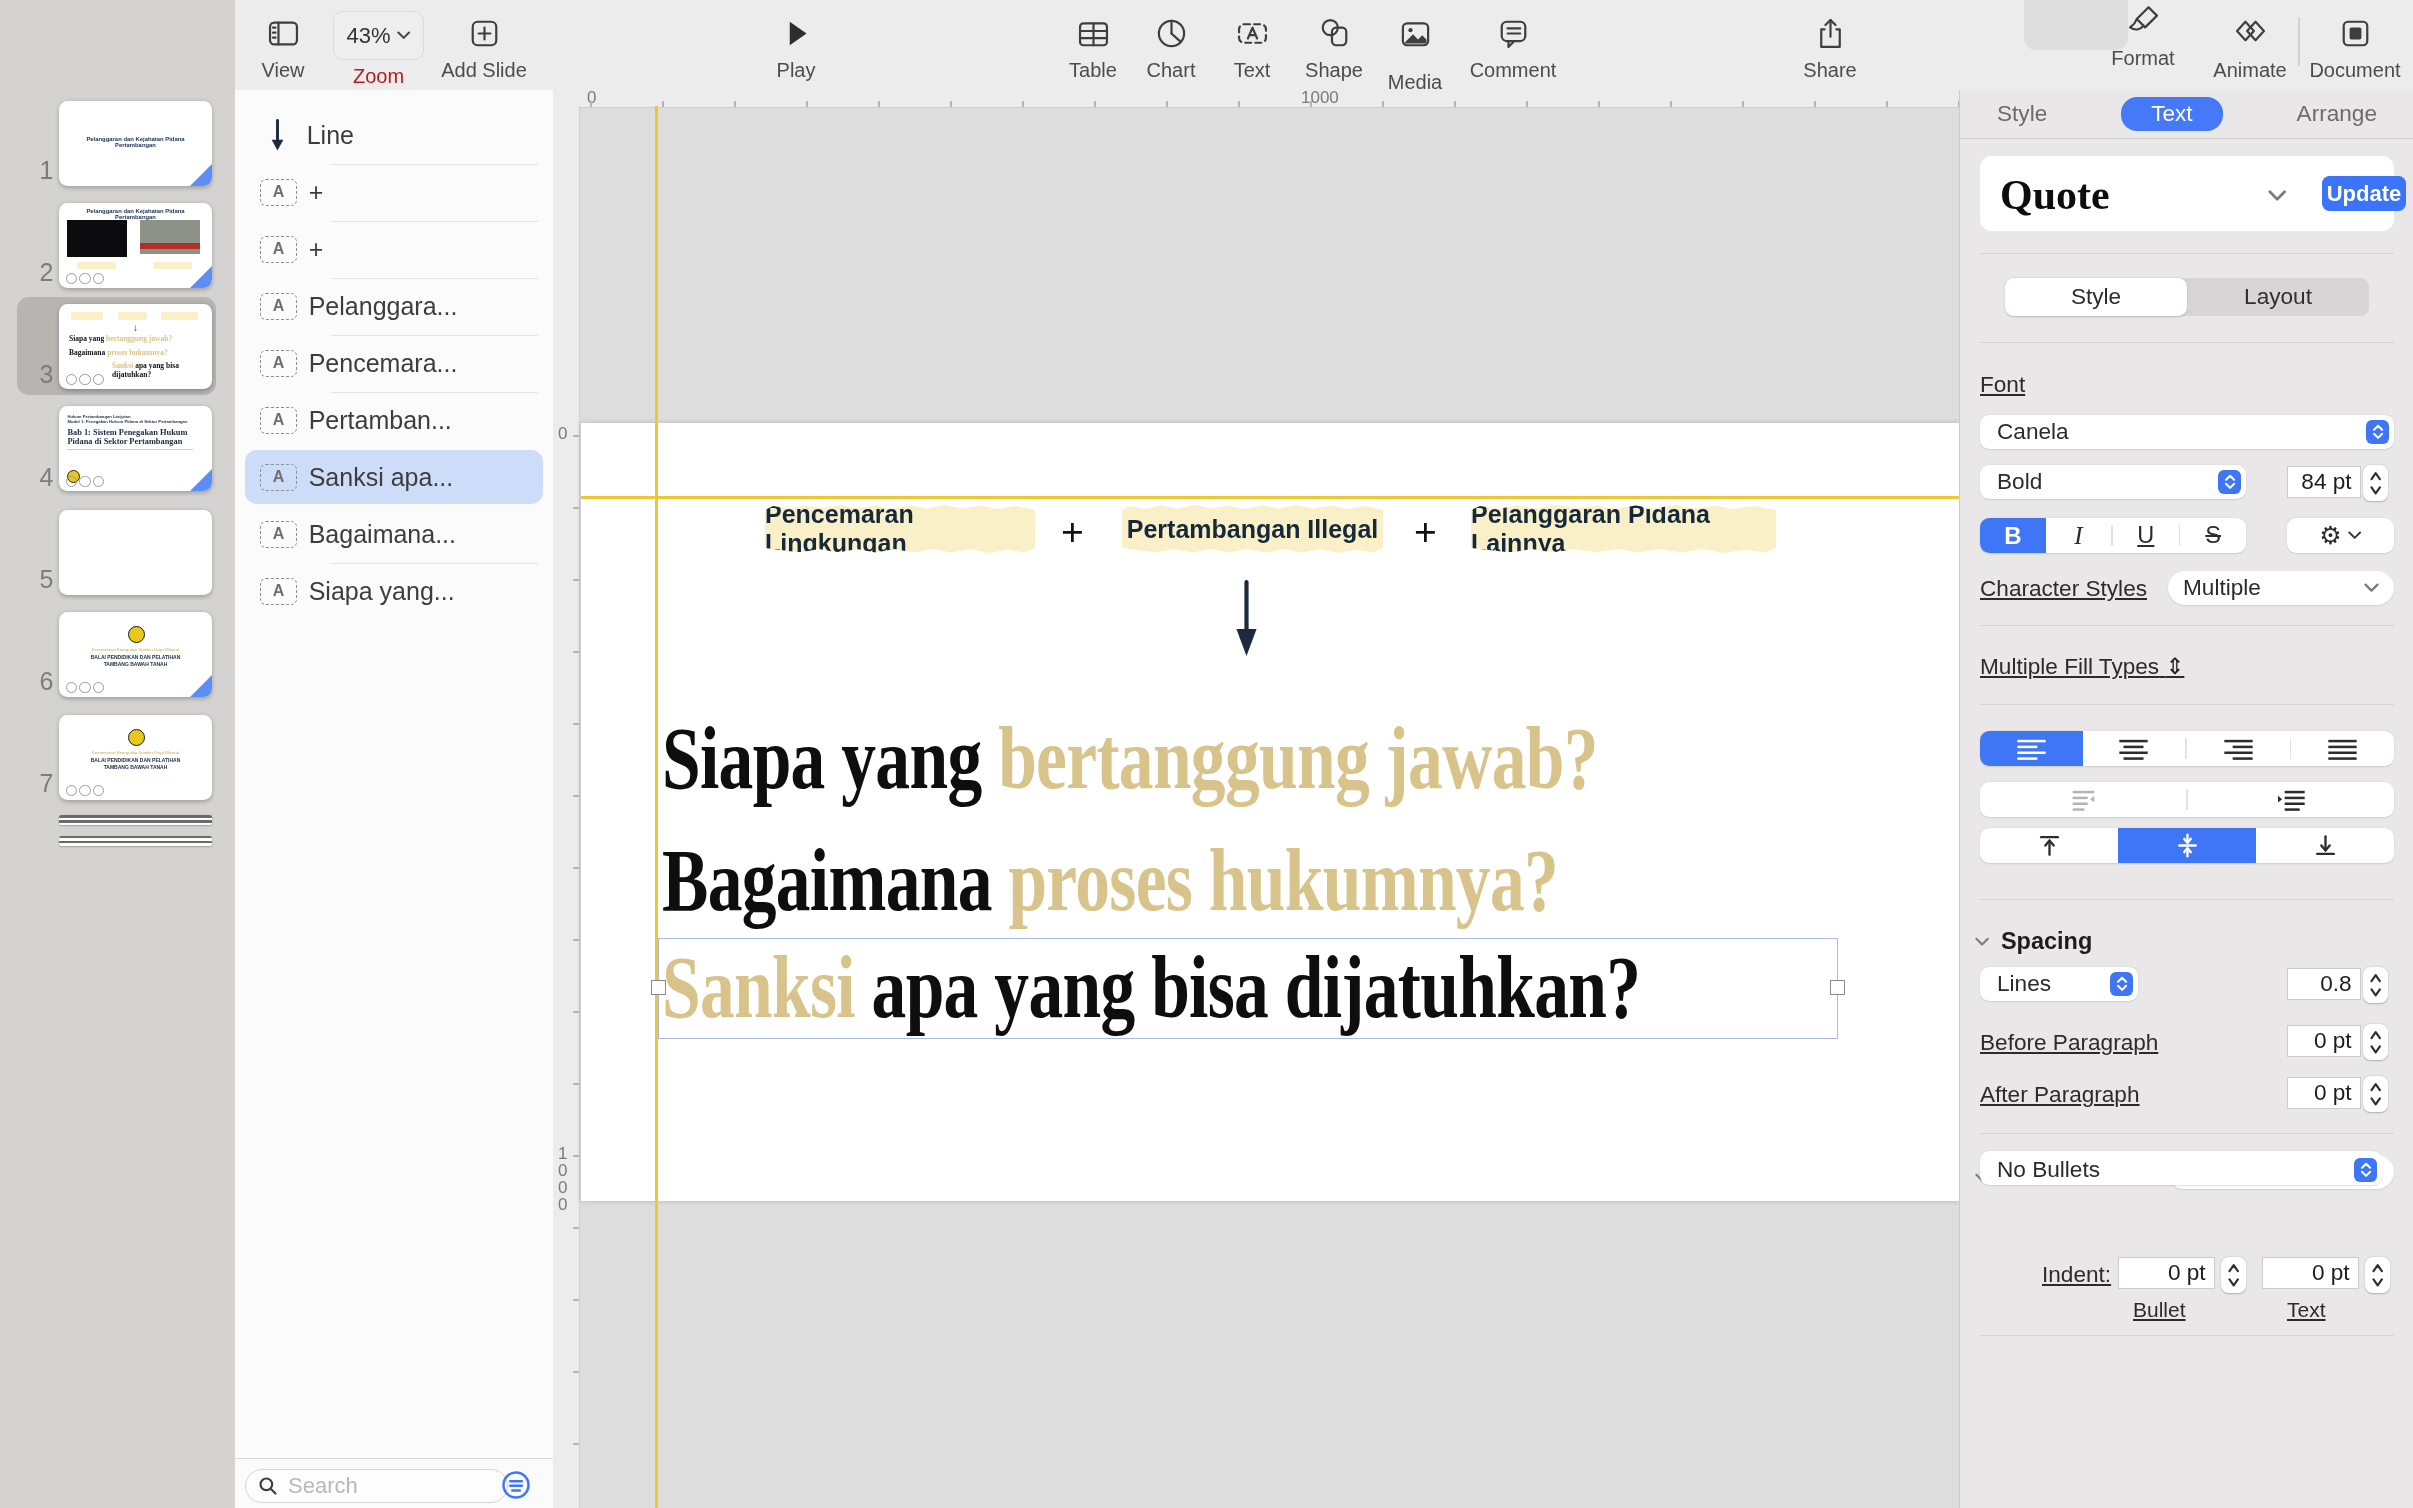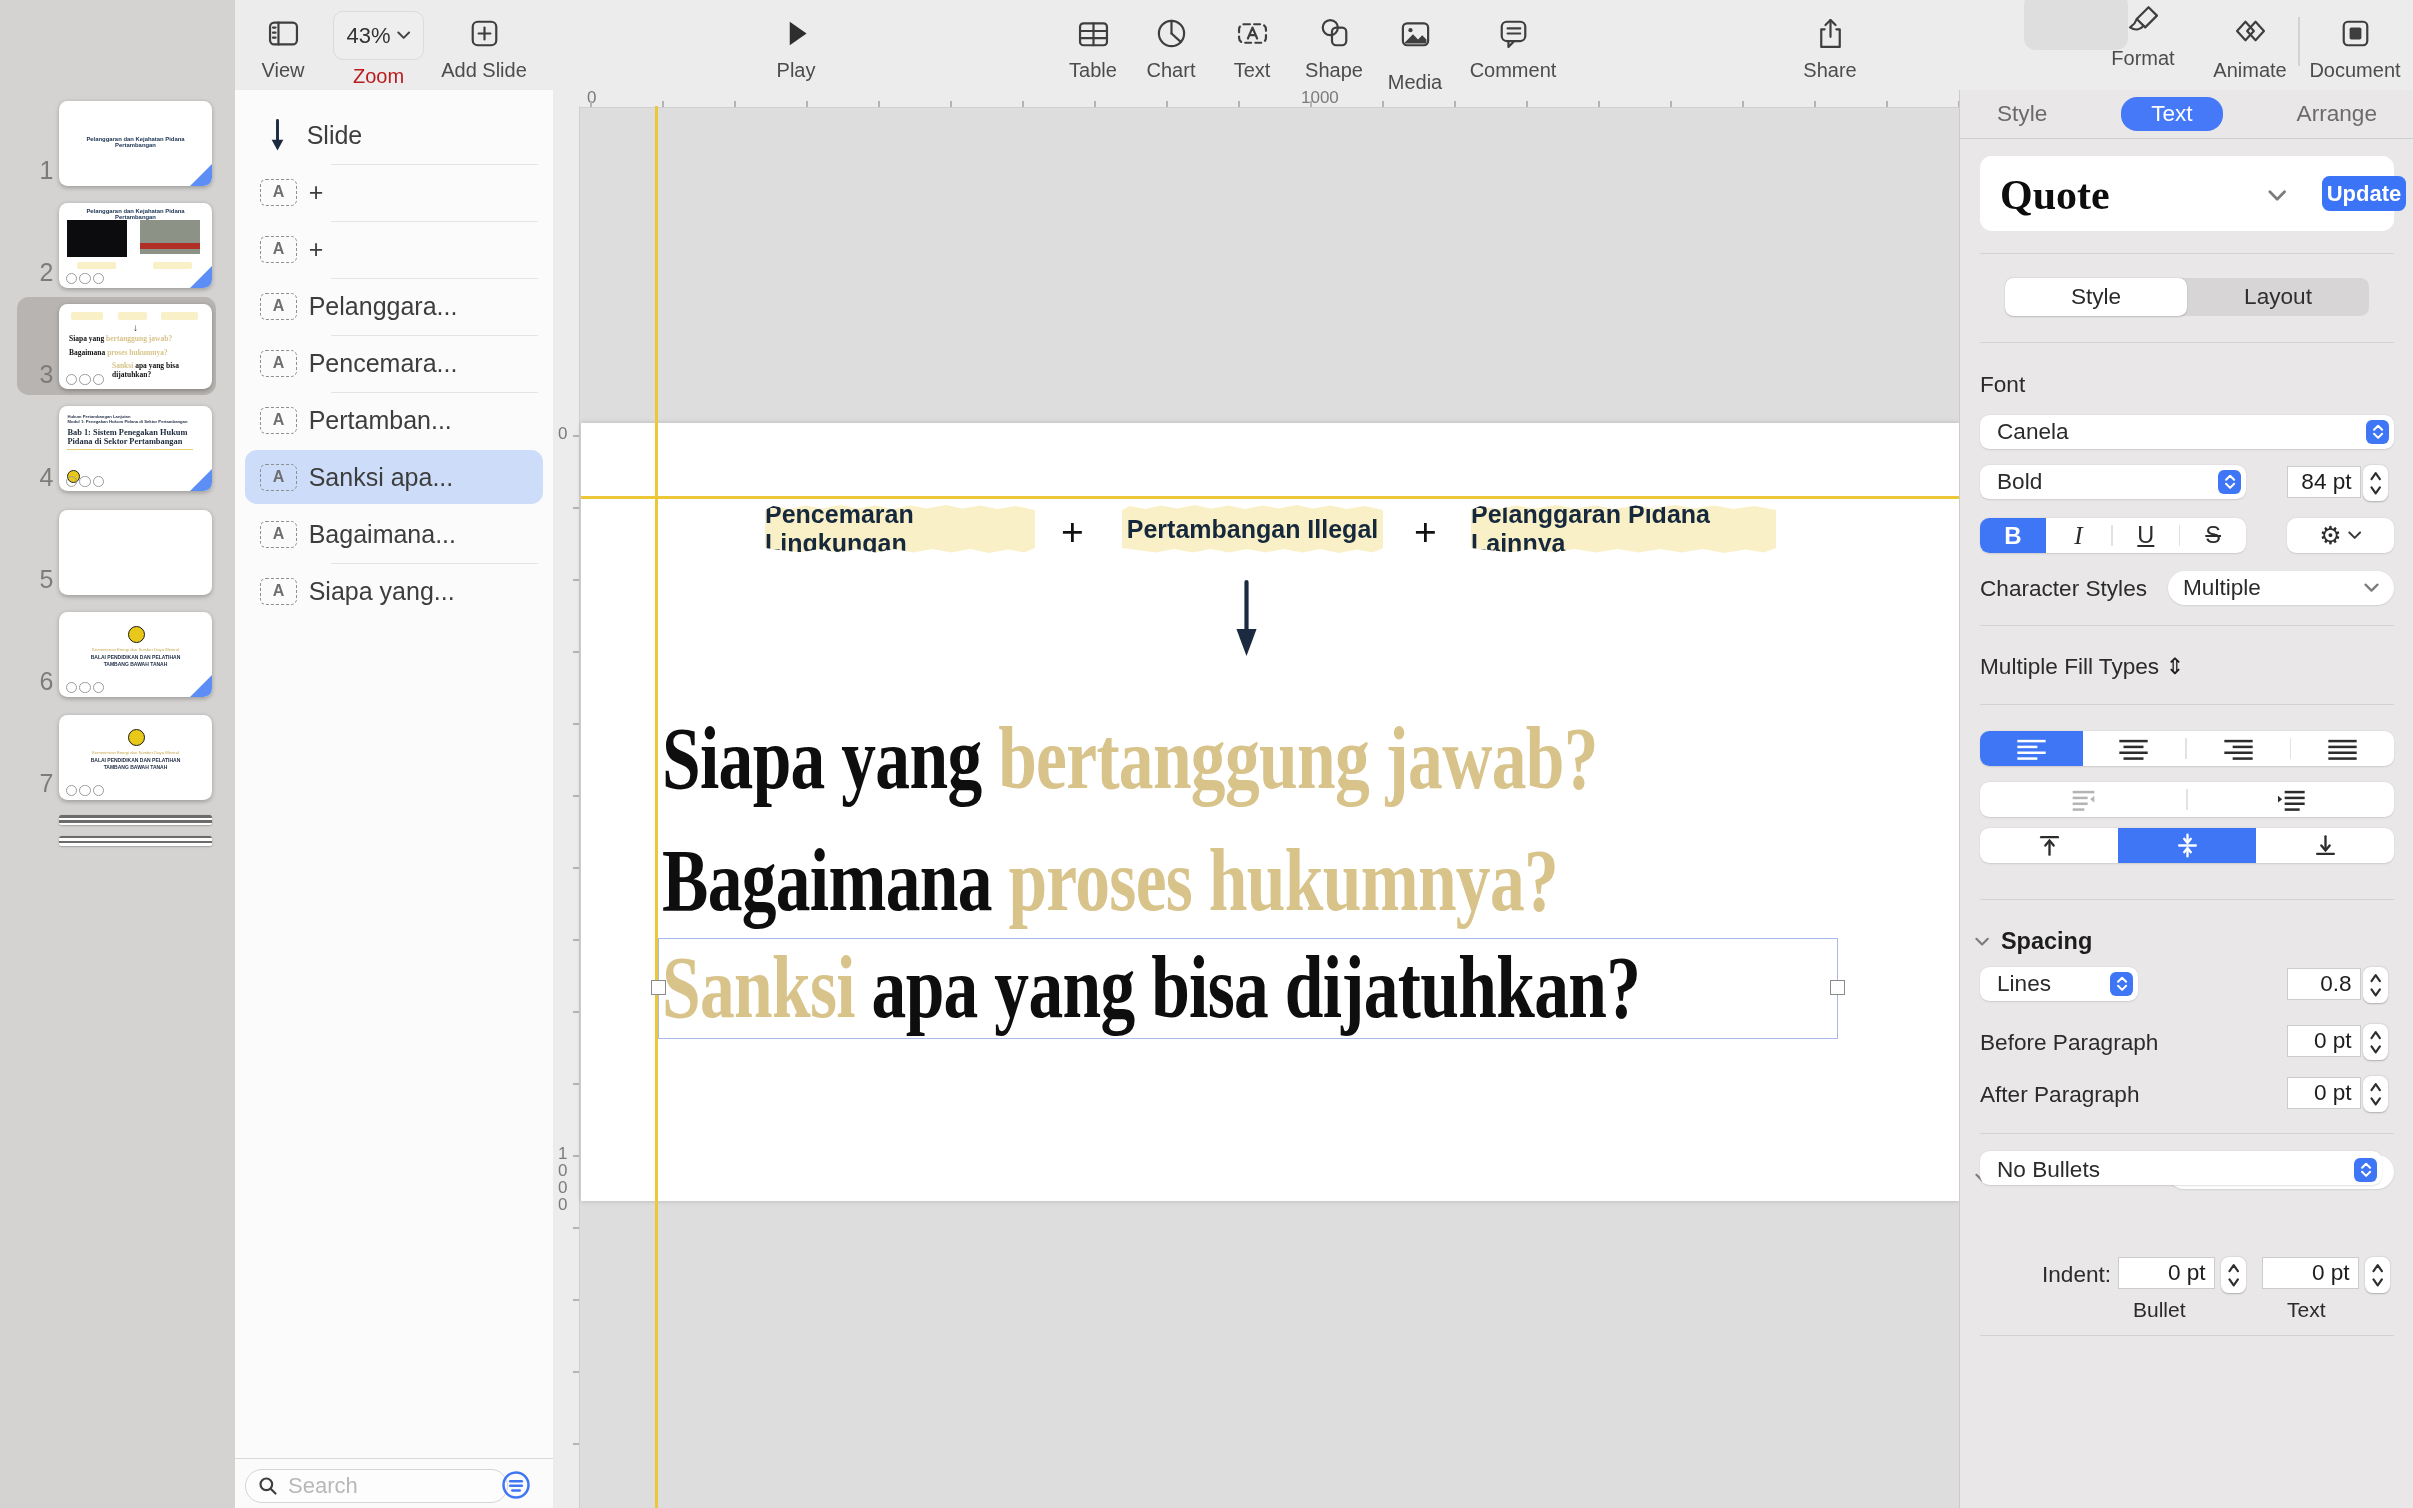--- a/index.html
+++ b/index.html
@@ -61,21 +61,21 @@
   .bstep svg{width:14.2px;height:17.6px;stroke:#fff;stroke-width:3;fill:none;stroke-linecap:round;stroke-linejoin:round;}
   .wstep{position:absolute;width:25px;height:36px;background:#fff;border-radius:7.5px;box-shadow:0 0.8px 1.7px rgba(0,0,0,.25);display:flex;flex-direction:column;align-items:center;justify-content:center;}
   .wstep svg{width:13.4px;height:28.5px;stroke:#2e2e2e;stroke-width:2.6;fill:none;stroke-linecap:round;stroke-linejoin:round;}
   .field{position:absolute;width:74px;height:32px;background:#fff;border:1.7px solid #cdcccc;box-sizing:border-box;display:flex;align-items:center;justify-content:flex-end;padding-right:8.4px;font-size:22.6px;color:#1d1d1d;}
   .seg{position:absolute;left:20px;width:414px;height:35px;background:#fff;border-radius:9.2px;display:flex;box-shadow:0 0.8px 1.7px rgba(0,0,0,.12);overflow:hidden;}
   .seg>div{flex:1;display:flex;align-items:center;justify-content:center;position:relative;}
   .seg>div.on{background:#3f76f5;}
   .seg .sdiv{flex:0 0 1.7px;background:#e3e2e2;margin:6.7px 0;}
   .chev{width:18.4px;height:11px;stroke:#7c7c7c;stroke-width:3;fill:none;stroke-linecap:round;stroke-linejoin:round;}
   .sechead{font-weight:bold;color:#1d1d1d;font-size:23.5px;}
-  .ilabel{position:absolute;color:#2b2b2b;}
+  .ilabel{position:absolute;color:#2b2b2b;text-decoration:underline;}
   .hr{position:absolute;left:20px;width:414px;height:0.8px;background:#d4d3d3;}
   .alsvg{width:35px;height:22px;}
   .alsvg rect{fill:#2c2c2c;} .on .alsvg rect{fill:#fff;}
   .vasvg{width:25px;height:25px;stroke:#2c2c2c;stroke-width:2.8;fill:none;stroke-linecap:round;}
   .on .vasvg{stroke:#fff;}
 </style>
 </head>
 <body>
 
 <aside class="ab sidebar">
@@ -280,21 +280,21 @@
     <span>Document</span>
   </div>
 </header>
 
 <section class="ab objpanel">
   <div class="orow" style="top:18.4px">
     <svg style="width:35px;height:37px;flex:0 0 auto;" viewBox="0 0 42 44">
         <line x1="21" y1="4" x2="21" y2="30" stroke="#1b2a3f" stroke-width="3.5" stroke-linecap="round"></line>
         <path d="M14 27 L21 40 L28 27 Z" fill="#1b2a3f"></path>
       </svg>
-    <span>Slide</span>
+    <span>Line</span>
   </div>
   <div class="odiv" style="top:74px"></div>
   <div class="orow" style="top:75px">
       <span class="aicon">A</span>
       <span>+</span>
     </div>
   <div class="odiv" style="top:131px"></div>
   <div class="orow" style="top:132px">
       <span class="aicon">A</span>
       <span>+</span>

